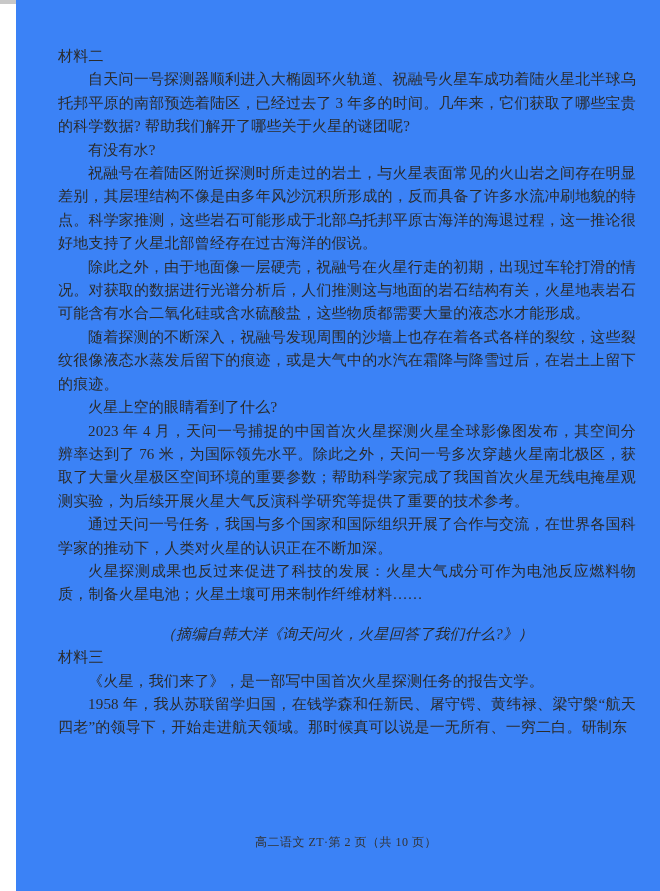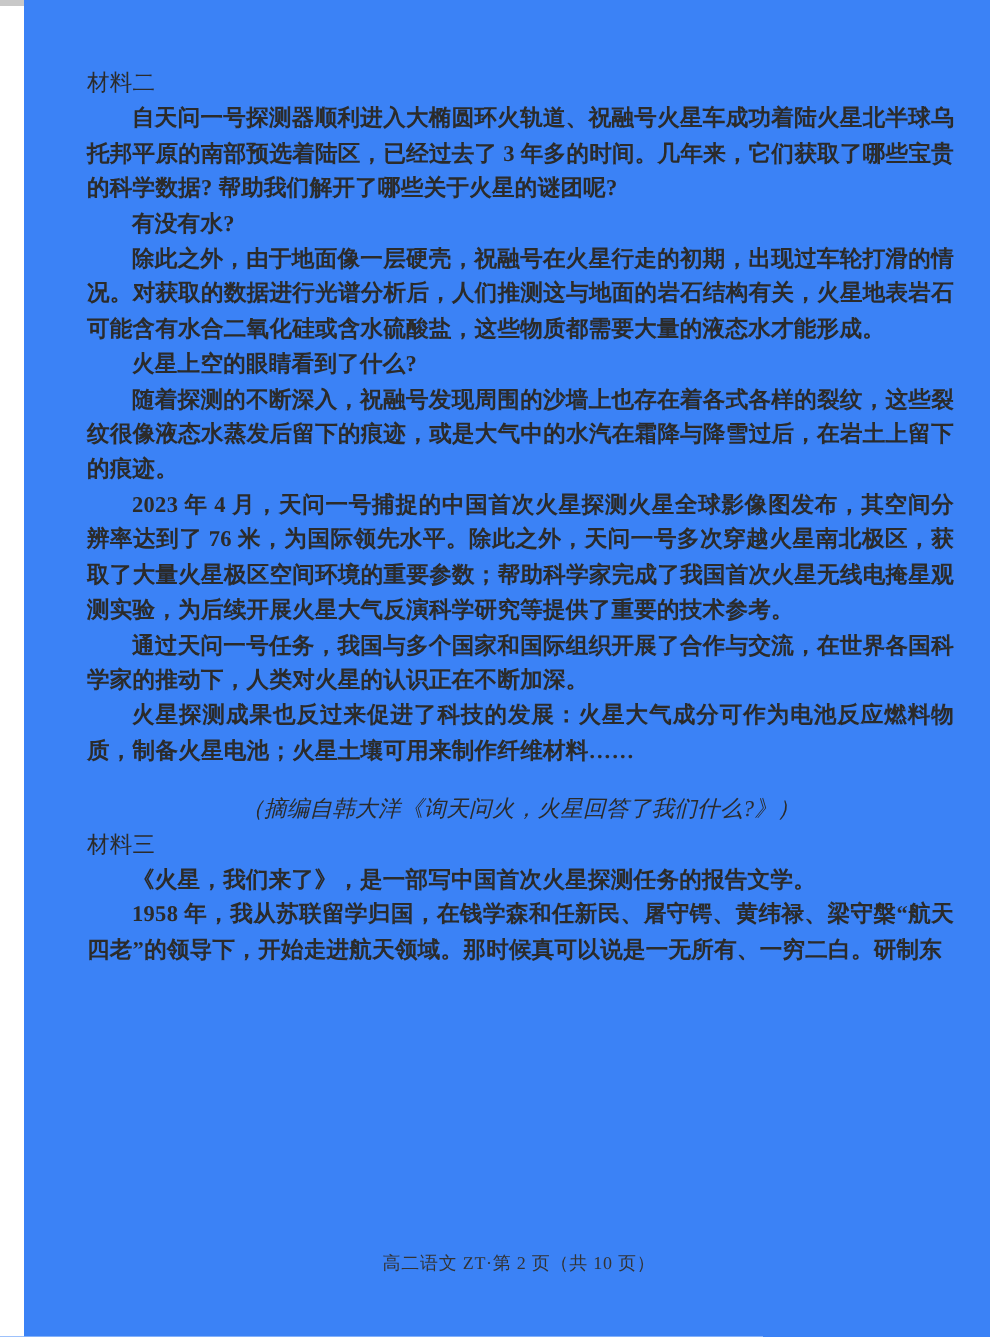--- a/index.html
+++ b/index.html
@@ -41,21 +41,20 @@
     text-align: justify;
     text-justify: inter-character;
     letter-spacing: 0.2px;
   }
   .doc p {
     margin: 0;
     padding: 0;
   }
   .para {
     text-indent: 2em;
-    font-weight: bold;
   }
   .heading {
     text-indent: 0;
     font-weight: normal;
   }
   .attribution {
     text-indent: 0;
     text-align: center;
     margin-top: 16px !important;
     font-style: italic;
@@ -79,24 +78,25 @@
 
 <div class="page">
   <div class="doc">
 
     <p class="heading">材料二</p>
 
     <p class="para">自天问一号探测器顺利进入大椭圆环火轨道、祝融号火星车成功着陆火星北半球乌托邦平原的南部预选着陆区，已经过去了 3 年多的时间。几年来，它们获取了哪些宝贵的科学数据? 帮助我们解开了哪些关于火星的谜团呢?</p>
 
     <p class="para">有没有水?</p>
 
+    <p class="para">祝融号在着陆区附近探测时所走过的岩土，与火星表面常见的火山岩之间存在明显差别，其层理结构不像是由多年风沙沉积所形成的，反而具备了许多水流冲刷地貌的特点。科学家推测，这些岩石可能形成于北部乌托邦平原古海洋的海退过程，这一推论很好地支持了火星北部曾经存在过古海洋的假说。</p>
     <p class="para">除此之外，由于地面像一层硬壳，祝融号在火星行走的初期，出现过车轮打滑的情况。对获取的数据进行光谱分析后，人们推测这与地面的岩石结构有关，火星地表岩石可能含有水合二氧化硅或含水硫酸盐，这些物质都需要大量的液态水才能形成。</p>
+    <p class="para">随着探测的不断深入，祝融号发现周围的沙墙上也存在着各式各样的裂纹，这些裂纹很像液态水蒸发后留下的痕迹，或是大气中的水汽在霜降与降雪过后，在岩土上留下的痕迹。</p>
+
     <p class="para">火星上空的眼睛看到了什么?</p>
-
-    <p class="para">随着探测的不断深入，祝融号发现周围的沙墙上也存在着各式各样的裂纹，这些裂纹很像液态水蒸发后留下的痕迹，或是大气中的水汽在霜降与降雪过后，在岩土上留下的痕迹。</p>
 
     <p class="para">2023 年 4 月，天问一号捕捉的中国首次火星探测火星全球影像图发布，其空间分辨率达到了 76 米，为国际领先水平。除此之外，天问一号多次穿越火星南北极区，获取了大量火星极区空间环境的重要参数；帮助科学家完成了我国首次火星无线电掩星观测实验，为后续开展火星大气反演科学研究等提供了重要的技术参考。</p>
     <p class="para">通过天问一号任务，我国与多个国家和国际组织开展了合作与交流，在世界各国科学家的推动下，人类对火星的认识正在不断加深。</p>
     <p class="para">火星探测成果也反过来促进了科技的发展：火星大气成分可作为电池反应燃料物质，制备火星电池；火星土壤可用来制作纤维材料……</p>
 
     <p class="attribution">（摘编自韩大洋《询天问火，火星回答了我们什么?》）</p>
 
     <p class="heading">材料三</p>
 
     <p class="para">《火星，我们来了》，是一部写中国首次火星探测任务的报告文学。</p>

